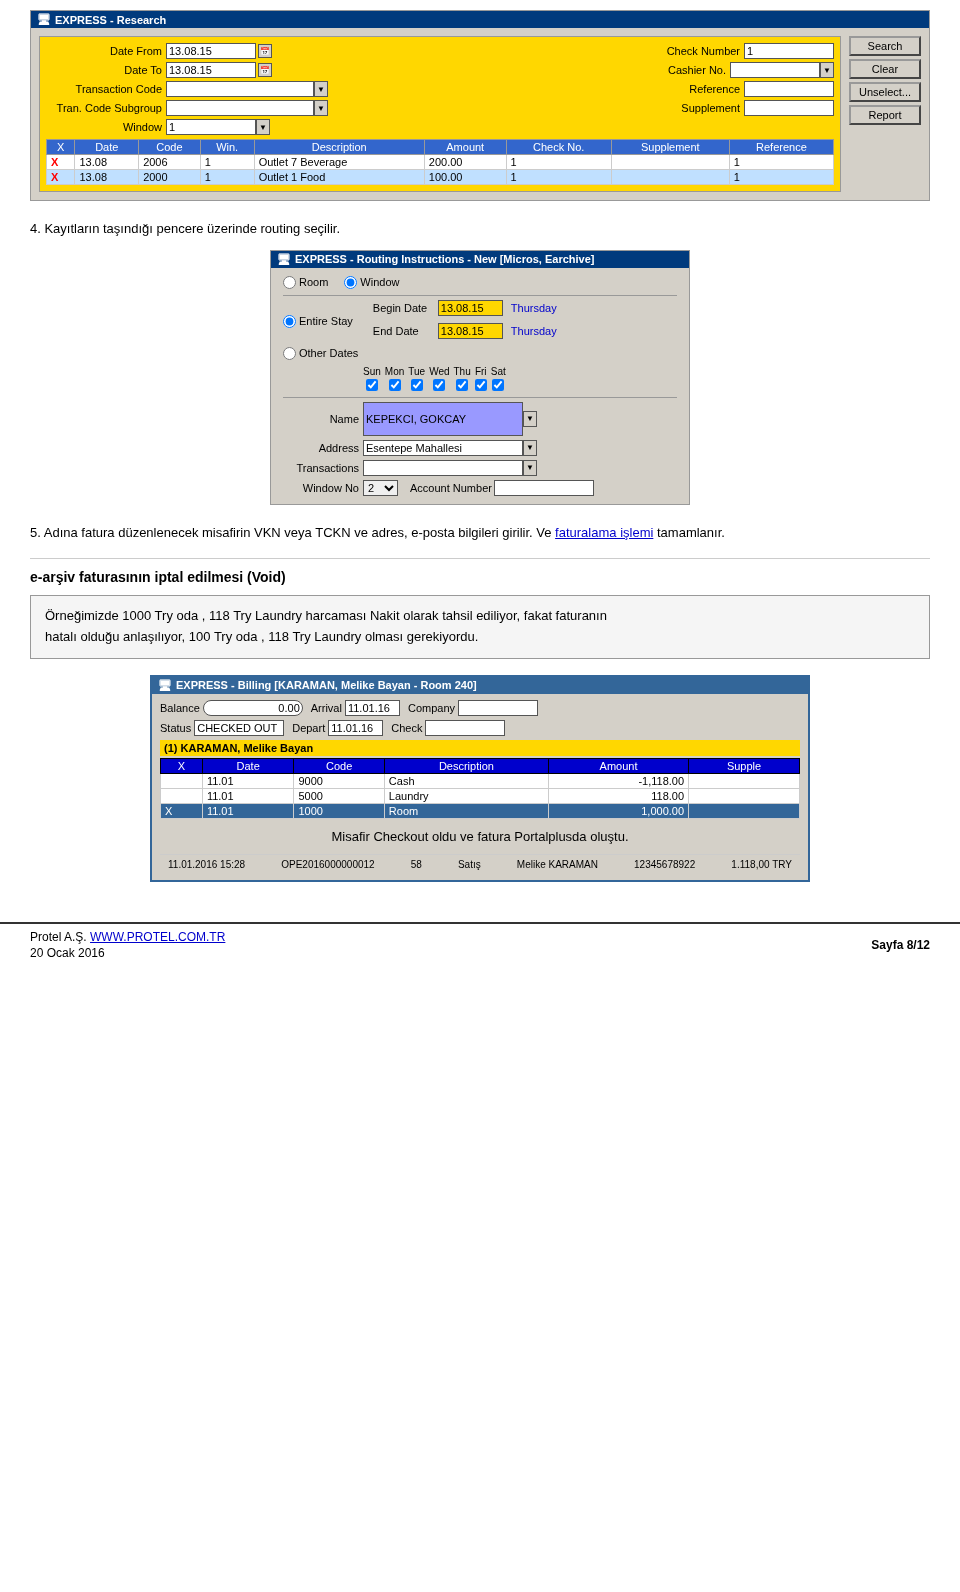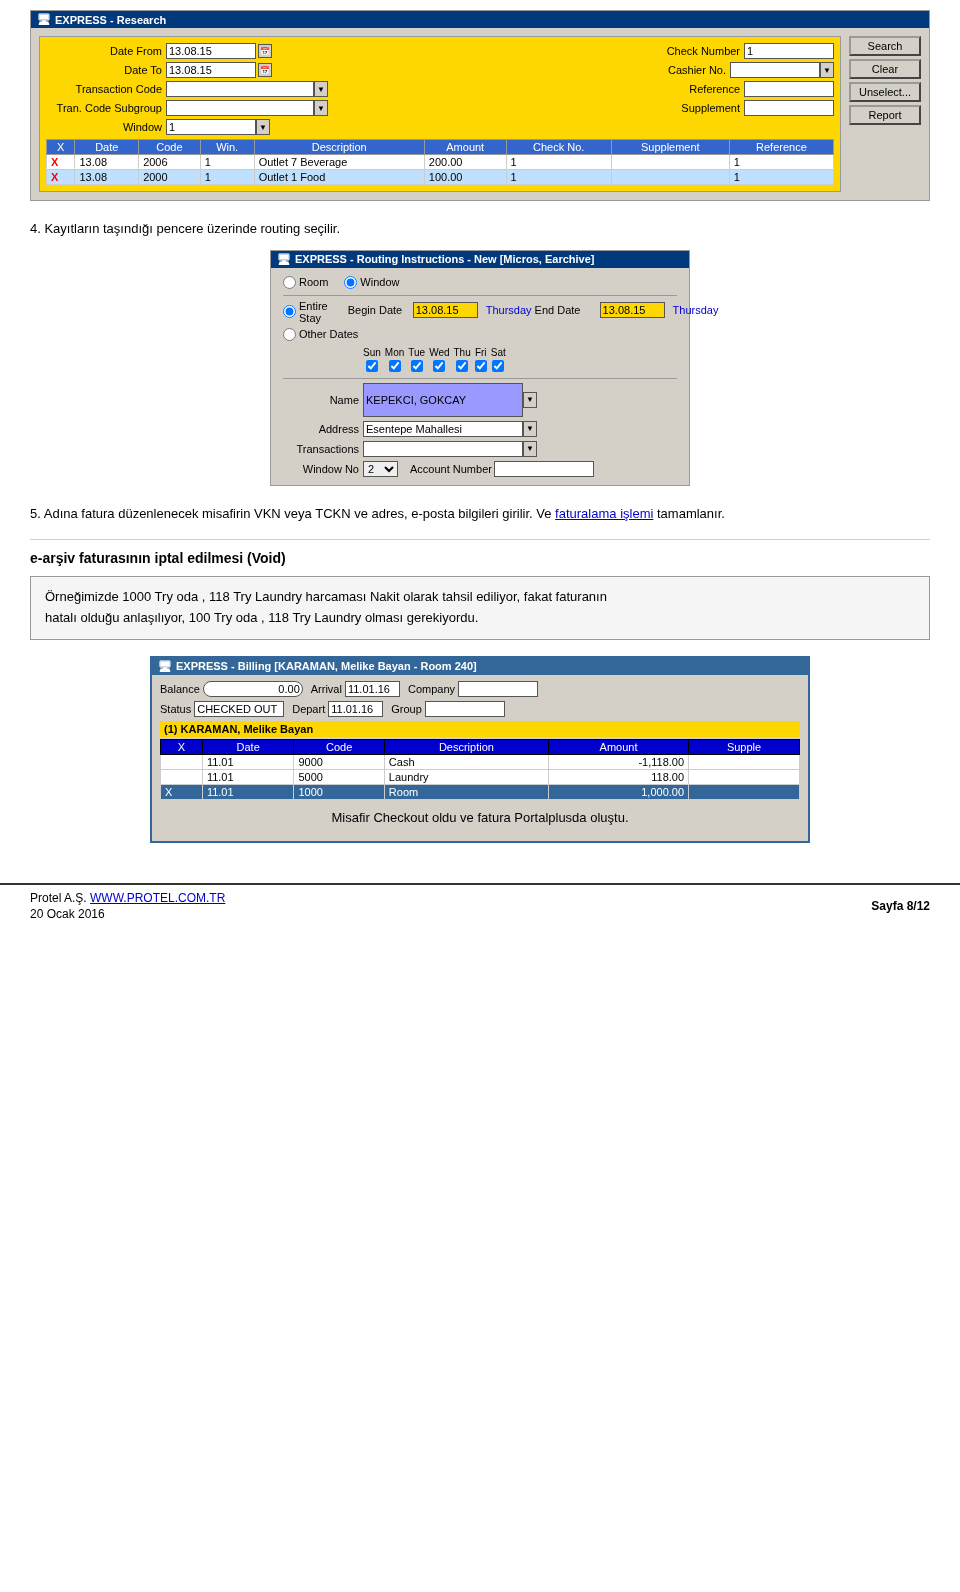--- a/index.html
+++ b/index.html
@@ -516,21 +516,21 @@
             <span>Window</span>
         </div>
       </div>
       <hr class="section-separator">
 
       <div style="display:flex; gap:20px; font-size:11px; margin-bottom:4px;">
         <div class="radio-item">
           <input type="radio" name="staytype" checked="" style="">
           <span>Entire Stay</span>
         </div>
-        <div style="display:flex; flex-direction:row; gap:3px;">
+        <div style="display:flex; flex-direction:column; gap:3px;">
           <div class="date-row">
             <span class="date-sublabel">Begin Date</span>
             <input class="date-value" readonly="" value="13.08.15" style="">
             <span class="date-day">Thursday</span>
           </div>
           <div class="date-row">
             <span class="date-sublabel">End Date</span>
             <input class="date-value" readonly="" value="13.08.15" style="">
             <span class="date-day">Thursday</span>
           </div>
@@ -641,21 +641,21 @@
       <div class="billing-top-row">
         <div class="billing-field-group">
           <span class="billing-label">Status</span>
           <input class="billing-status" readonly="" value="CHECKED OUT" style="">
         </div>
         <div class="billing-field-group">
           <span class="billing-label">Depart</span>
           <input class="billing-input billing-input-date" readonly="" value="11.01.16" style="">
         </div>
         <div class="billing-field-group">
-          <span class="billing-label">Group</span>
+          <span class="billing-label">Check</span>
           <input class="billing-input billing-input-comp" value="" style="">
         </div>
       </div>
 
       <div class="guest-header">(1) KARAMAN, Melike Bayan</div>
 
       <table class="billing-table">
         <thead>
           <tr>
             <th>X</th>
@@ -689,20 +689,29 @@
             <td>1000</td>
             <td>Room</td>
             <td class="amount-col">1,000.00</td>
             <td></td>
           </tr>
         </tbody>
       </table>
 
       <p class="misafir-text">Misafir Checkout oldu ve fatura Portalplusda oluştu.</p>
 
+      <div class="invoice-footer">
+        <span>11.01.2016 15:28</span>
+        <span>OPE2016000000012</span>
+        <span>58</span>
+        <span>Satış</span>
+        <span>Melike KARAMAN</span>
+        <span>12345678922</span>
+        <span>1.118,00 TRY</span>
+      </div>
     </div>
   </div>
 
 </div>
 
 <div class="page-footer">
   <div class="footer-left">
     <div>
       <span>Protel A.Ş.</span>
       <span> </span>

